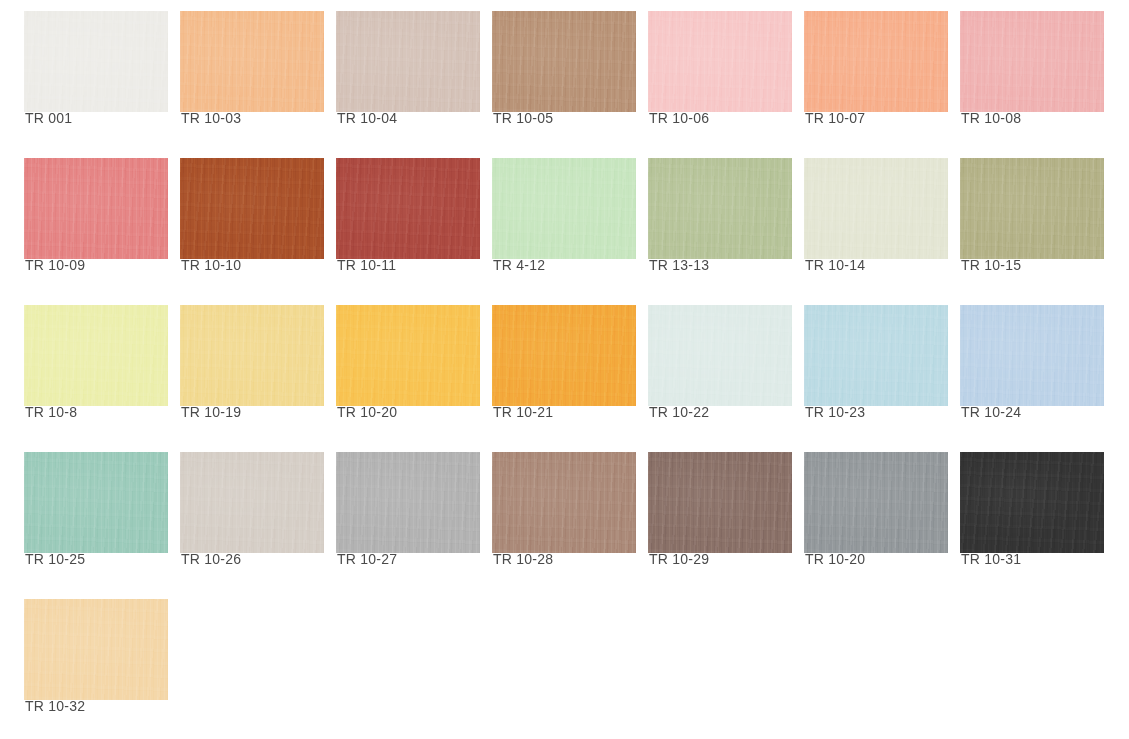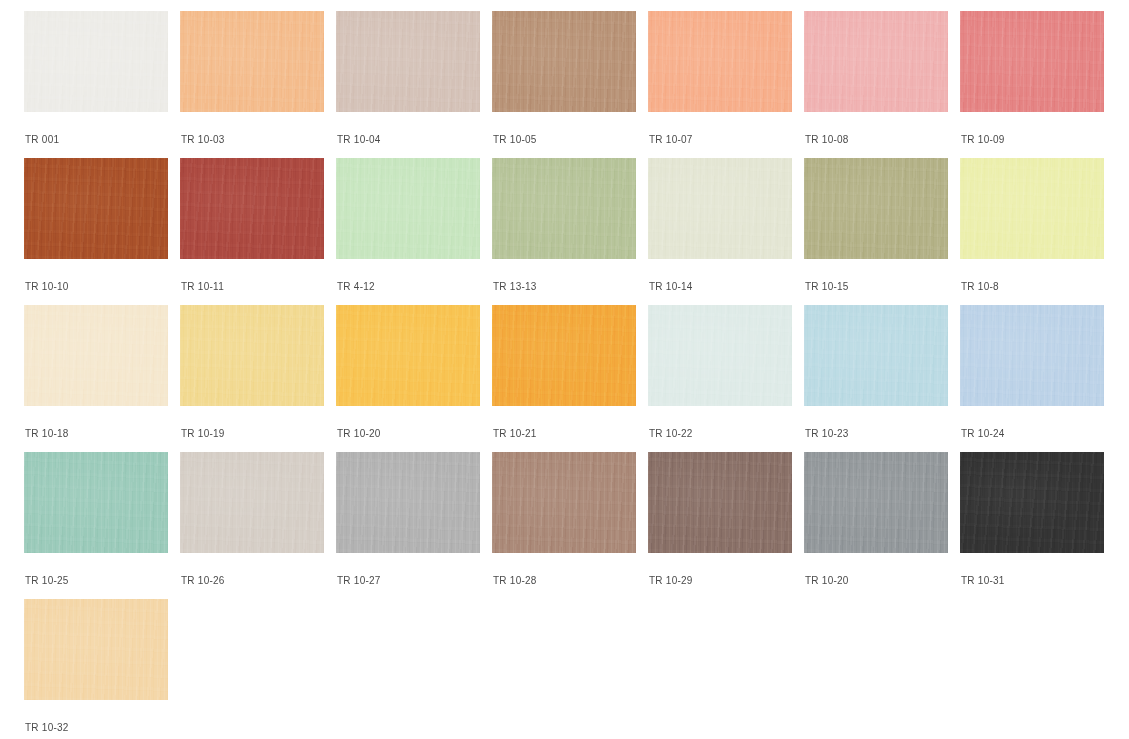--- a/index.html
+++ b/index.html
@@ -94,23 +94,22 @@
         ellipse 80% 60% at 38% 42%,
         rgba(255,255,255,0.12) 0%,
         rgba(255,255,255,0.00) 70%
       );
     mix-blend-mode: soft-light;
     opacity: 0.95;
     pointer-events: none;
   }
 
   .swatch-label {
-    margin-top: 21px;
     padding-left: 1px;
-    font-size: 10px;
+    font-size: 14px;
     line-height: 13px;
     letter-spacing: 0.25px;
     color: #4a4a4a;
     white-space: nowrap;
   }
 </style>
 </head>
 <body style="background: rgb(255, 255, 255);">
 
 <div id="swatch-grid">
@@ -124,20 +123,24 @@
     </div>
     <div class="swatch-cell">
       <div class="swatch-chip" style="background-color: rgb(213, 195, 185);"></div>
       <div class="swatch-label">TR 10-04</div>
     </div>
     <div class="swatch-cell">
       <div class="swatch-chip" style="background-color: rgb(185, 148, 120);"></div>
       <div class="swatch-label">TR 10-05</div>
     </div>
     <div class="swatch-cell">
+      <div class="swatch-chip" style="background-color: rgb(247, 200, 200);"></div>
+      <div class="swatch-label">TR 10-06</div>
+    </div>
+    <div class="swatch-cell">
       <div class="swatch-chip" style="background-color: rgb(247, 176, 141);"></div>
       <div class="swatch-label">TR 10-07</div>
     </div>
     <div class="swatch-cell">
       <div class="swatch-chip" style="background-color: rgb(240, 179, 179);"></div>
       <div class="swatch-label">TR 10-08</div>
     </div>
     <div class="swatch-cell">
       <div class="swatch-chip" style="background-color: rgb(229, 133, 133);"></div>
       <div class="swatch-label">TR 10-09</div>
@@ -164,24 +167,20 @@
     </div>
     <div class="swatch-cell">
       <div class="swatch-chip" style="background-color: rgb(180, 178, 136);"></div>
       <div class="swatch-label">TR 10-15</div>
     </div>
     <div class="swatch-cell">
       <div class="swatch-chip" style="background-color: rgb(236, 239, 174);"></div>
       <div class="swatch-label">TR 10-8</div>
     </div>
     <div class="swatch-cell">
-      <div class="swatch-chip" style="background-color: rgb(245, 232, 207);"></div>
-      <div class="swatch-label">TR 10-18</div>
-    </div>
-    <div class="swatch-cell">
       <div class="swatch-chip" style="background-color: rgb(242, 218, 147);"></div>
       <div class="swatch-label">TR 10-19</div>
     </div>
     <div class="swatch-cell">
       <div class="swatch-chip" style="background-color: rgb(248, 196, 83);"></div>
       <div class="swatch-label">TR 10-20</div>
     </div>
     <div class="swatch-cell">
       <div class="swatch-chip" style="background-color: rgb(243, 169, 60);"></div>
       <div class="swatch-label">TR 10-21</div>

